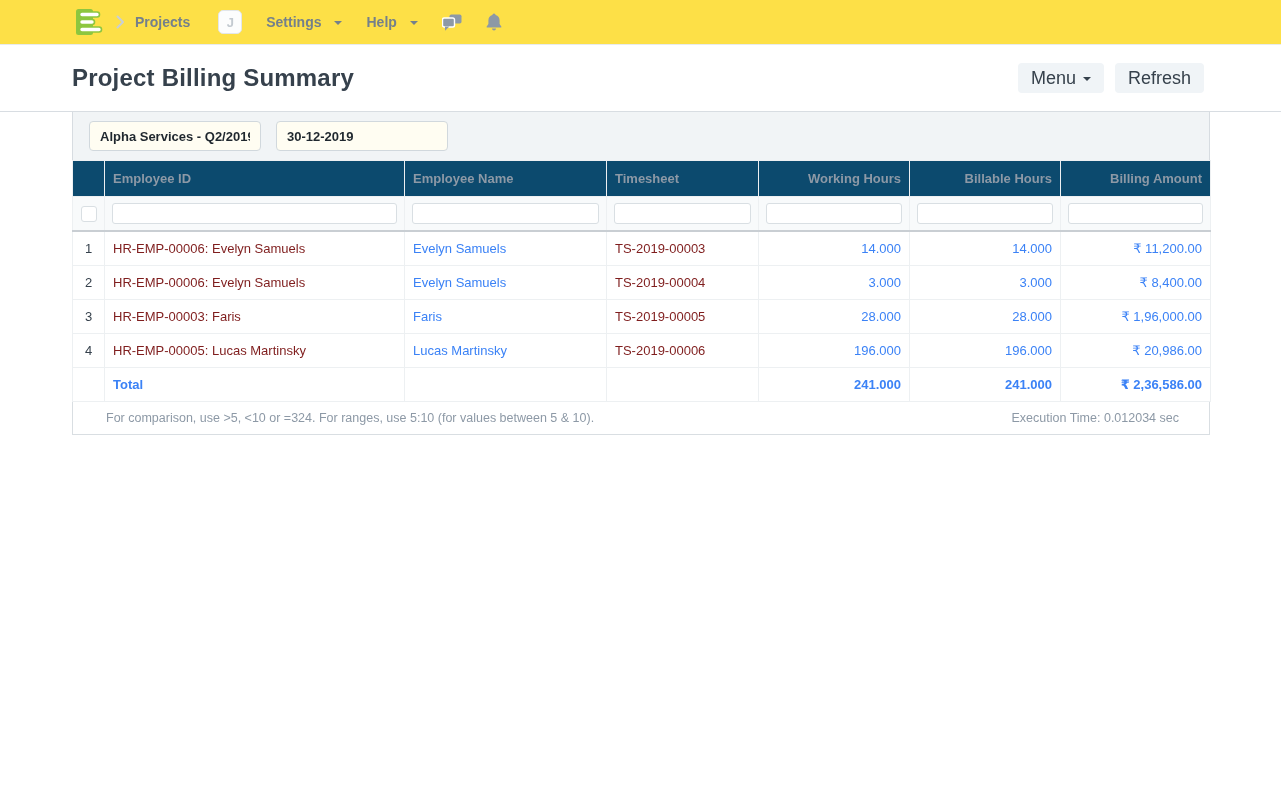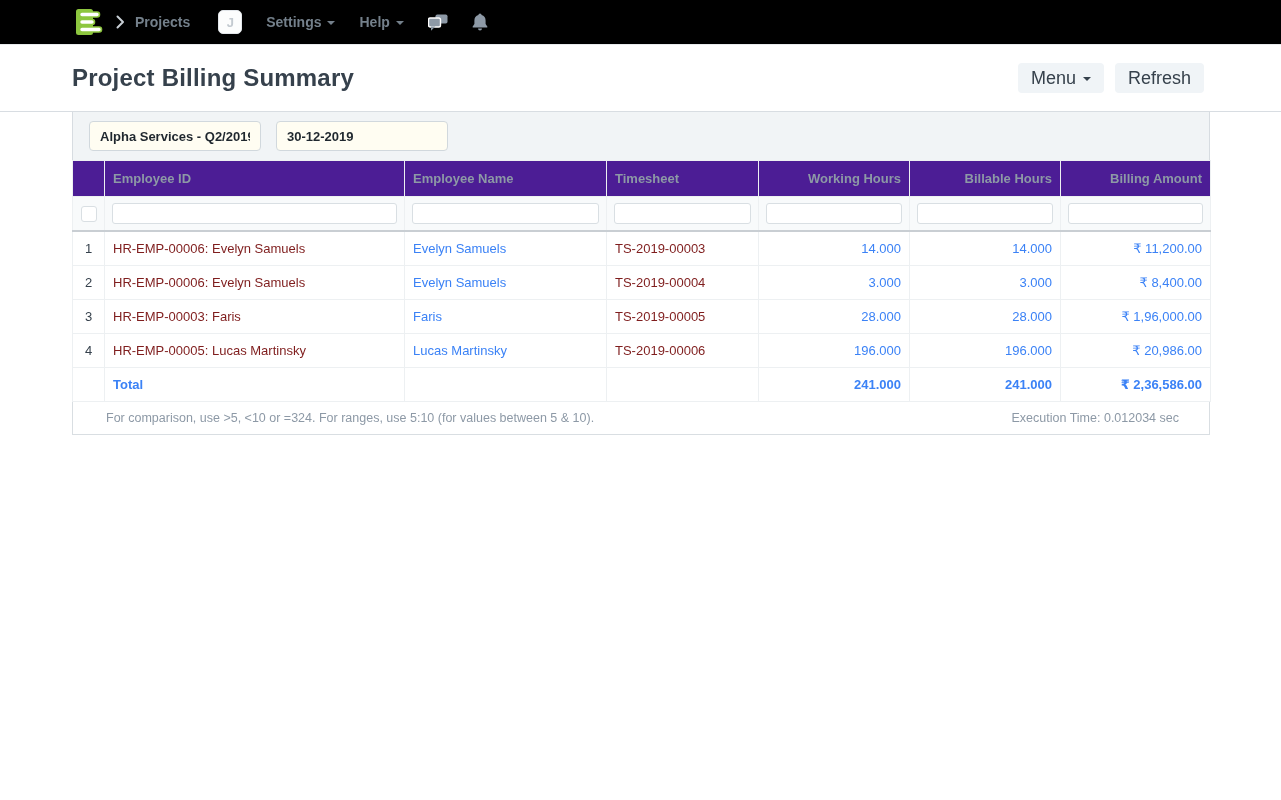--- a/index.html
+++ b/index.html
@@ -1,36 +1,36 @@
 <!DOCTYPE html>
 <html><head>
 <meta charset="utf-8">
 <style>
   * { margin:0; padding:0; box-sizing:border-box; }
   html,body { width:1281px; height:800px; background:#fff; overflow:hidden;
     font-family:"Liberation Sans","DejaVu Sans",sans-serif; }
 
   
   .navbar { height:45px; display:flex; align-items:center;
-    padding:0 64px 0 76px; border-bottom:1px solid #e8ebed; background:#000000; }
+    padding:0 64px 0 76px; border-bottom:1px solid #e8ebed; background:#fde047; }
   .logo { width:28px; height:28px; display:block; cursor:pointer; }
   .crumb-chevron { margin:0 10px 0 12px; display:flex; align-items:center; }
   .breadcrumb { font-size:14px; font-weight:700; color:#74808b; cursor:pointer; }
   .search-wrap { margin-left:auto; position:relative; }
   .search-input { width:298px; height:31px; border:1px solid #d1d8dd; border-radius:5px;
     background:#fafbfc; padding:0 32px 0 12px; font-size:13px; color:#36414c;
     font-family:inherit; }
   .search-input::placeholder { color:#a6b1b9; }
   .search-icon { position:absolute; right:10px; top:7px; }
   .nav-right { display:flex; align-items:center; margin-left:28px; gap:24px; }
   .avatar { width:24px; height:24px; border:1px solid #e2e6ea; border-radius:5px;
     background:#fcfdfd; color:#c3cad0; font-size:13px; font-weight:700;
     display:flex; align-items:center; justify-content:center; cursor:pointer; }
   .nav-link { font-size:14px; font-weight:700; color:#74808b; cursor:pointer;
-    display:flex; align-items:center; gap:6px; }
+    display:flex; align-items:center; gap:13px; }
   .caret { display:inline-block; width:0; height:0; border-left:4px solid transparent;
     border-right:4px solid transparent; border-top:4px solid #74808b; margin-top:2px; }
   .nav-icon { cursor:pointer; display:flex; align-items:center; }
 
   
   .page-head { height:67px; display:flex; align-items:center;
     padding:0 77px 0 72px; border-bottom:1px solid #d8dde2; background:#fff;gap:23px; }
   .page-title { font-size:24px; font-weight:700; color:#36414c; letter-spacing:.2px; }
   .head-actions { margin-left:auto; display:flex; gap:11px; }
   .btn { height:30px; background:#f0f4f7; border:none; border-radius:4px;
@@ -45,21 +45,21 @@
   .filter-input { width:172px; height:30px; background:#fffdf2; border:1px solid #d1d8dd;
     border-radius:4px; font-size:13px; font-weight:700; color:#1f272e; padding:0 10px;
     font-family:inherit; white-space:nowrap; overflow:hidden; }
 
   
   .report { margin-left:72px; width:1138px; }
   table.dt { width:1138px; border-collapse:collapse; table-layout:fixed;
     border:1px solid #dde2e6; }
   .dt th, .dt td { border:1px solid #edf0f2; font-size:13px; overflow:hidden;
     white-space:nowrap; }
-  .dt thead tr.head-row { background:#4c1d95; }
+  .dt thead tr.head-row { background:#0c4a6e; }
   .dt thead tr.head-row th { color:#8d99a6; font-weight:700; text-align:left;
     padding:10px 8px; cursor:pointer; }
   .dt thead tr.head-row th.num { text-align:right; }
   .dt thead tr.filter-row { background:#f8fafb; border-bottom:2px solid #c9ced3; }
   .dt thead tr.filter-row td { padding:6px 7px; }
   .col-filter { width:100%; height:21px; border:1px solid #d9dfe3; border-radius:3px;
     background:#fff; font-family:inherit; font-size:12px; padding:0 6px; }
   .check-box { width:16px; height:16px; border:1px solid #d9dfe3; border-radius:3px;
     background:#fff; margin:0 auto; cursor:pointer; }
   .dt tbody td { padding:9px 8px; color:#3b82f6; background:#fff; }

